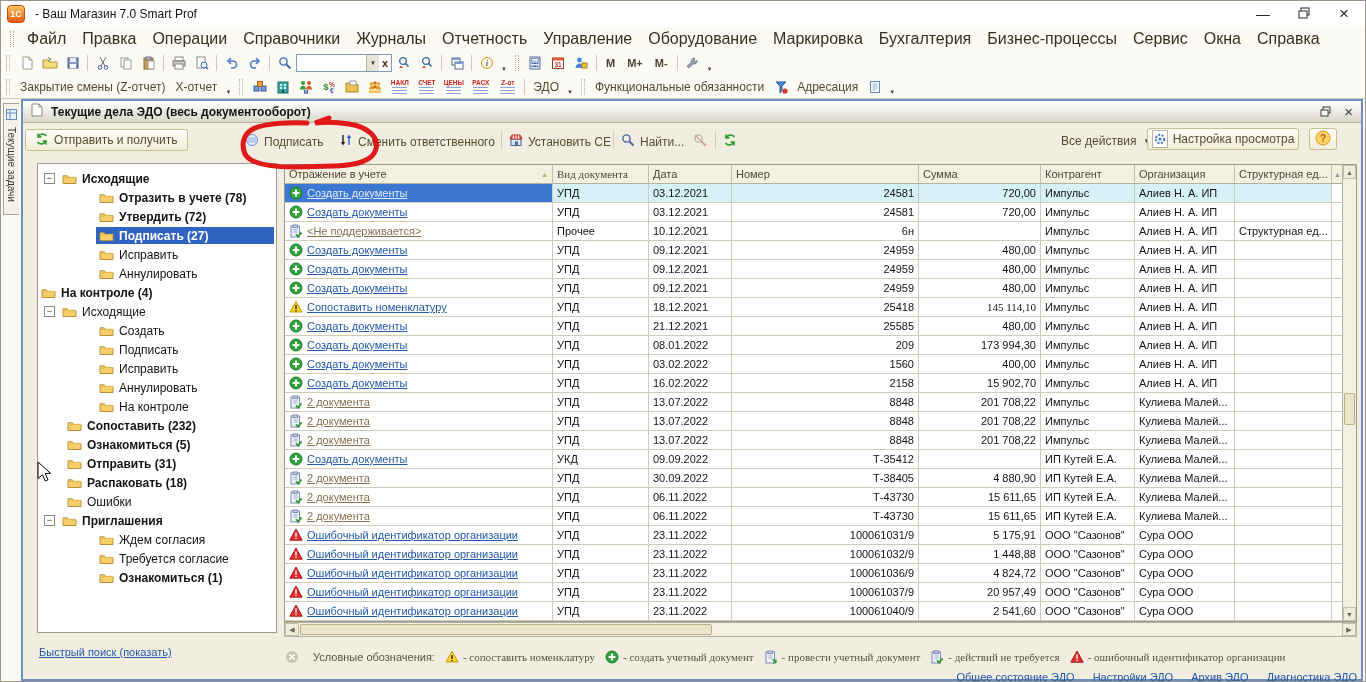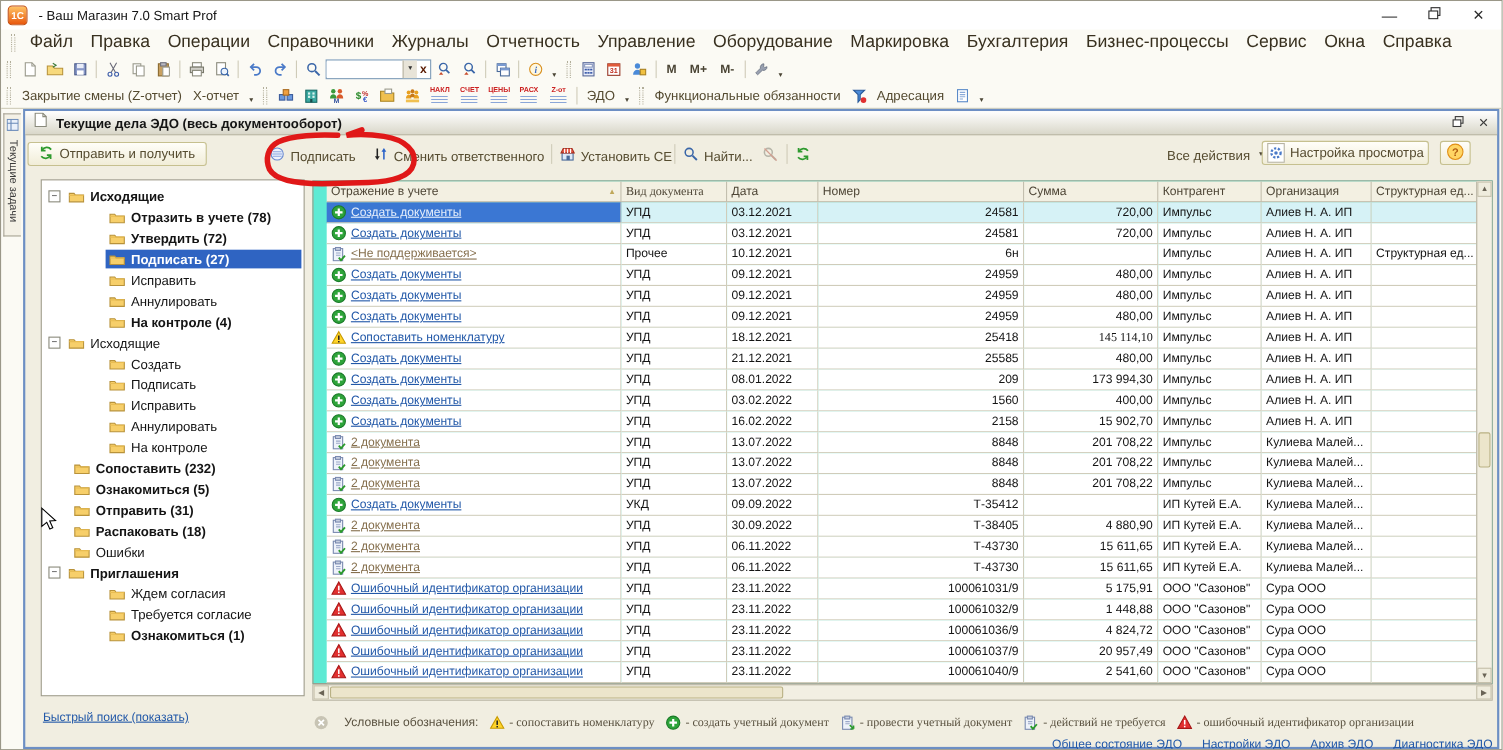--- a/index.html
+++ b/index.html
@@ -53,21 +53,21 @@
 .tree-item { height:19px; display:flex; align-items:center; padding-right:2px; }
 .expander { width:11px; height:11px; border:1px solid #8a8a7c; background:#fff; font-size:9px; line-height:9px; text-align:center; color:#333; margin-right:4px; flex:none; }
 .ti-body { display:flex; align-items:center; gap:5px; flex:1; height:17px; padding:0 3px; overflow:hidden; }
 .ti-lbl { font-size:12px; color:#141414; white-space:nowrap; }
 .tree-item.bold .ti-lbl { font-weight:bold; }
 .tree-item.sel .ti-body { background:#2f64c2; }
 .tree-item.sel .ti-lbl { color:#fff; }
 .quick-search { position:absolute; left:38px; top:645px; font-size:11px; color:#2258a8; text-decoration:underline; }
 
 
-#grid { position:absolute; left:283px; top:163px; width:1073px; height:458px; background:#5eead4; border:1px solid #9d9a88;padding-left:12px; }
+#grid { position:absolute; left:283px; top:163px; width:1073px; height:458px; background:#22c55e; border:1px solid #9d9a88; }
 .ghead { display:flex; height:19px; background:#f3f0e2; }
 .gh { flex:none; font-size:11px; color:#4e4636; padding:3px 4px; border-right:1px solid #c3bfae; border-bottom:1px solid #b5b1a0; display:flex; align-items:center; overflow:hidden; white-space:nowrap; }
 .gh .sortmark { margin-left:auto; font-size:7px; color:#c0a85a; }
 .grow { display:flex; height:19px; }
 .gc { flex:none; font-size:11px; color:#141414; padding:2px 4px; border-right:1px solid #d0ccba; border-bottom:1px solid #d0ccba; overflow:hidden; white-space:nowrap; display:flex; align-items:center; gap:4px; background:#fff; }
 .gc.num { justify-content:flex-end; }
 .gc a { text-decoration:underline; cursor:pointer; }
 .lblue { color:#2258a8; }
 .lbrown { color:#86704e; }
 .grow.sel .gc { background:#d6f2f6; }
@@ -548,21 +548,21 @@
         <div class="ti-body">
           <span style="display: flex;">
             <svg width="15" height="12" viewBox="0 0 15 12">
               <path d="M1 10.5V2.8h4.3l1.2 1.6H14v6.1z" fill="#f7cf6a" stroke="#b8923a"></path>
               <path d="M1 4.6h13" stroke="#e8bc52"></path>
             </svg>
           </span>
           <span class="ti-lbl">Аннулировать</span>
         </div>
       </div>
-      <div class="tree-item bold" style="padding-left: 58px;">
+      <div class="tree-item bold" style="">
         <div class="ti-body">
           <span style="display: flex;">
             <svg width="15" height="12" viewBox="0 0 15 12">
               <path d="M1 10.5V2.8h4.3l1.2 1.6H14v6.1z" fill="#f7cf6a" stroke="#b8923a"></path>
               <path d="M1 4.6h13" stroke="#e8bc52"></path>
             </svg>
           </span>
           <span class="ti-lbl">На контроле (4)</span>
         </div>
       </div>

